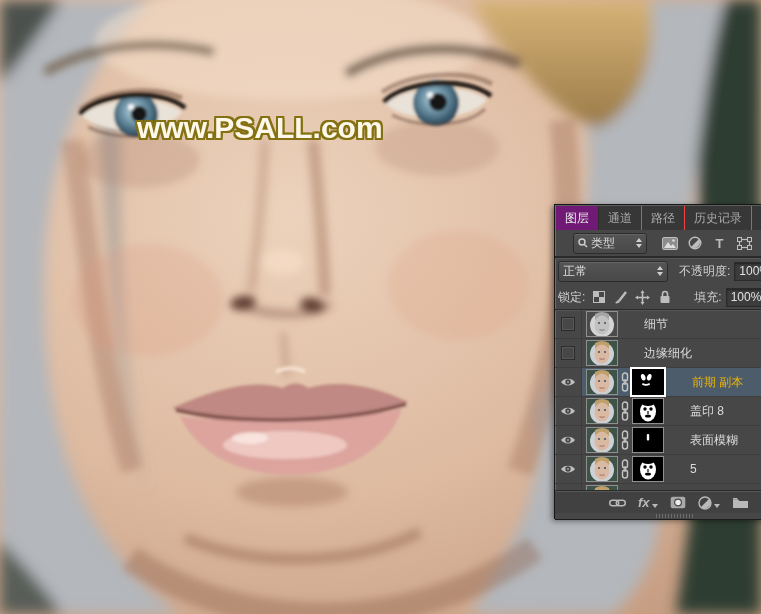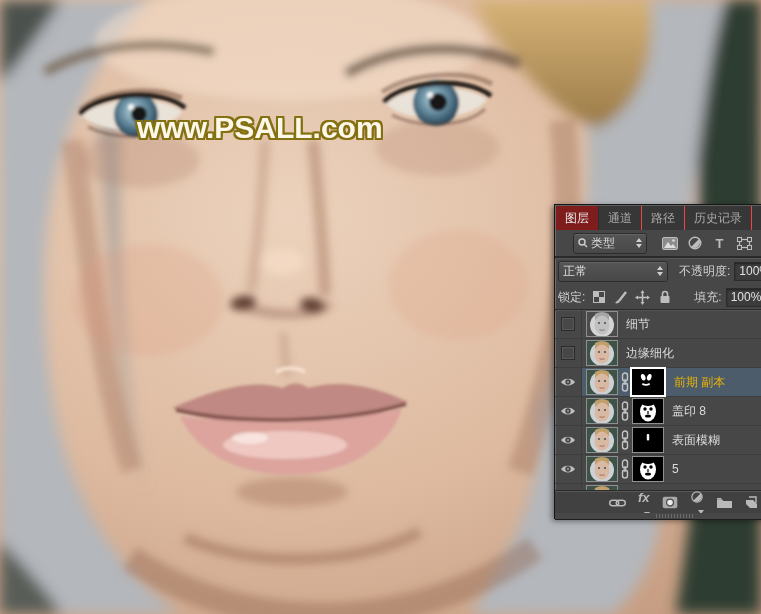--- a/index.html
+++ b/index.html
@@ -15,21 +15,21 @@
 
   
   .panel{position:absolute;left:554px;top:204px;width:240px;height:314px;
     background:#474747;border-left:1px solid #161616;border-top:1px solid #161616;
     box-shadow:inset 1px 0 0 #6e6e6e,inset 0 1px 0 #5e5e5e,-2px 2px 6px rgba(0,0,0,.45);
     color:#cfcfcf;font-size:12px;}
   .tabbar{position:absolute;left:1px;top:1px;right:0;height:24px;background:#373737;
     display:flex;align-items:stretch;}
   .tab{padding:0 9px;display:flex;align-items:center;color:#a9a9a9;
     border-right:1px solid #ef4444;white-space:nowrap;cursor:default;}
-  .tab.active{background:#7f1d1d;color:#e9e9e9;border-right:1px solid #2d2d2d;}
+  .tab.active{background:#701a75;color:#e9e9e9;border-right:1px solid #2d2d2d;}
 
   .filter-row{position:absolute;left:0;top:25px;right:0;height:26px;display:flex;align-items:center;}
   .dropdown{height:19px;background:linear-gradient(#555,#484848);border:1px solid #2c2c2c;
     border-radius:3px;box-shadow:inset 0 1px 0 #646464;display:flex;align-items:center;
     color:#dedede;padding:0 4px;}
   .kind-dd{margin-left:18px;width:64px;}
   .kind-dd .lbl{flex:1;margin-left:3px;}
   .updown{display:flex;flex-direction:column;gap:2px;margin-left:3px;}
   .updown i{display:block;width:0;height:0;border-left:3.5px solid transparent;border-right:3.5px solid transparent;}
   .updown .up{border-bottom:4px solid #cfcfcf;}
@@ -58,27 +58,27 @@
     border-right:1px solid #3d3d3d;flex:none;}
   .vis-box{width:12px;height:12px;border:1px solid #2b2b2b;box-shadow:inset 0 0 0 1px #585858;}
   .row-main{flex:1;height:100%;display:flex;align-items:center;}
   .layer-row.selected .row-main{background:#4d5c6b;}
   .thumb{width:30px;height:24px;margin-left:4px;border:1px solid #8f8f8f;flex:none;background:#3e5347;}
   .thumb svg{display:block;}
   .thumb.gray svg{filter:grayscale(1) contrast(1.05);}
   .chain{width:10px;margin-left:2px;flex:none;display:flex;justify-content:center;}
   .mask-thumb{width:30px;height:24px;margin-left:2px;border:1px solid #8f8f8f;flex:none;background:#000;}
   .mask-thumb.mask-selected{border:2px solid #fff;margin-left:0px;width:32px;height:26px;}
-  .layer-name{margin-left:8px;color:#dcdcdc;white-space:nowrap;}
+  .layer-name{margin-left:26px;color:#dcdcdc;white-space:nowrap;}
   .layer-row.selected .layer-name{color:#eab308;}
   .layer-row.partial{border-bottom:none;}
 
   .footer{position:absolute;left:0;top:285px;right:0;height:23px;background:#414141;
     border-top:1px solid #2a2a2a;box-shadow:inset 0 1px 0 #565656;display:flex;align-items:center;}
-  .foot-ic{display:flex;align-items:flex-end;justify-content:center;height:100%;padding:0 6px;color:#b9b9b9;flex-direction:column;}
+  .foot-ic{display:flex;align-items:center;justify-content:center;height:100%;padding:0 6px;color:#b9b9b9;}
   .foot-ic.first{margin-left:48px;}
   .fx-text{font-style:italic;font-weight:bold;font-size:13px;color:#b9b9b9;}
   .mini-arrow{width:0;height:0;border-left:3px solid transparent;border-right:3px solid transparent;
     border-top:4px solid #b9b9b9;margin-left:2px;margin-top:7px;}
 
   .grip-strip{position:absolute;left:0;top:308px;right:0;height:6px;background:#474747;
     border-bottom:1px solid #1d1d1d;display:flex;justify-content:center;align-items:center;}
   .grip{width:38px;height:4px;
     background:repeating-linear-gradient(90deg,#6d6d6d 0 1px,transparent 1px 3px);}
 </style>

